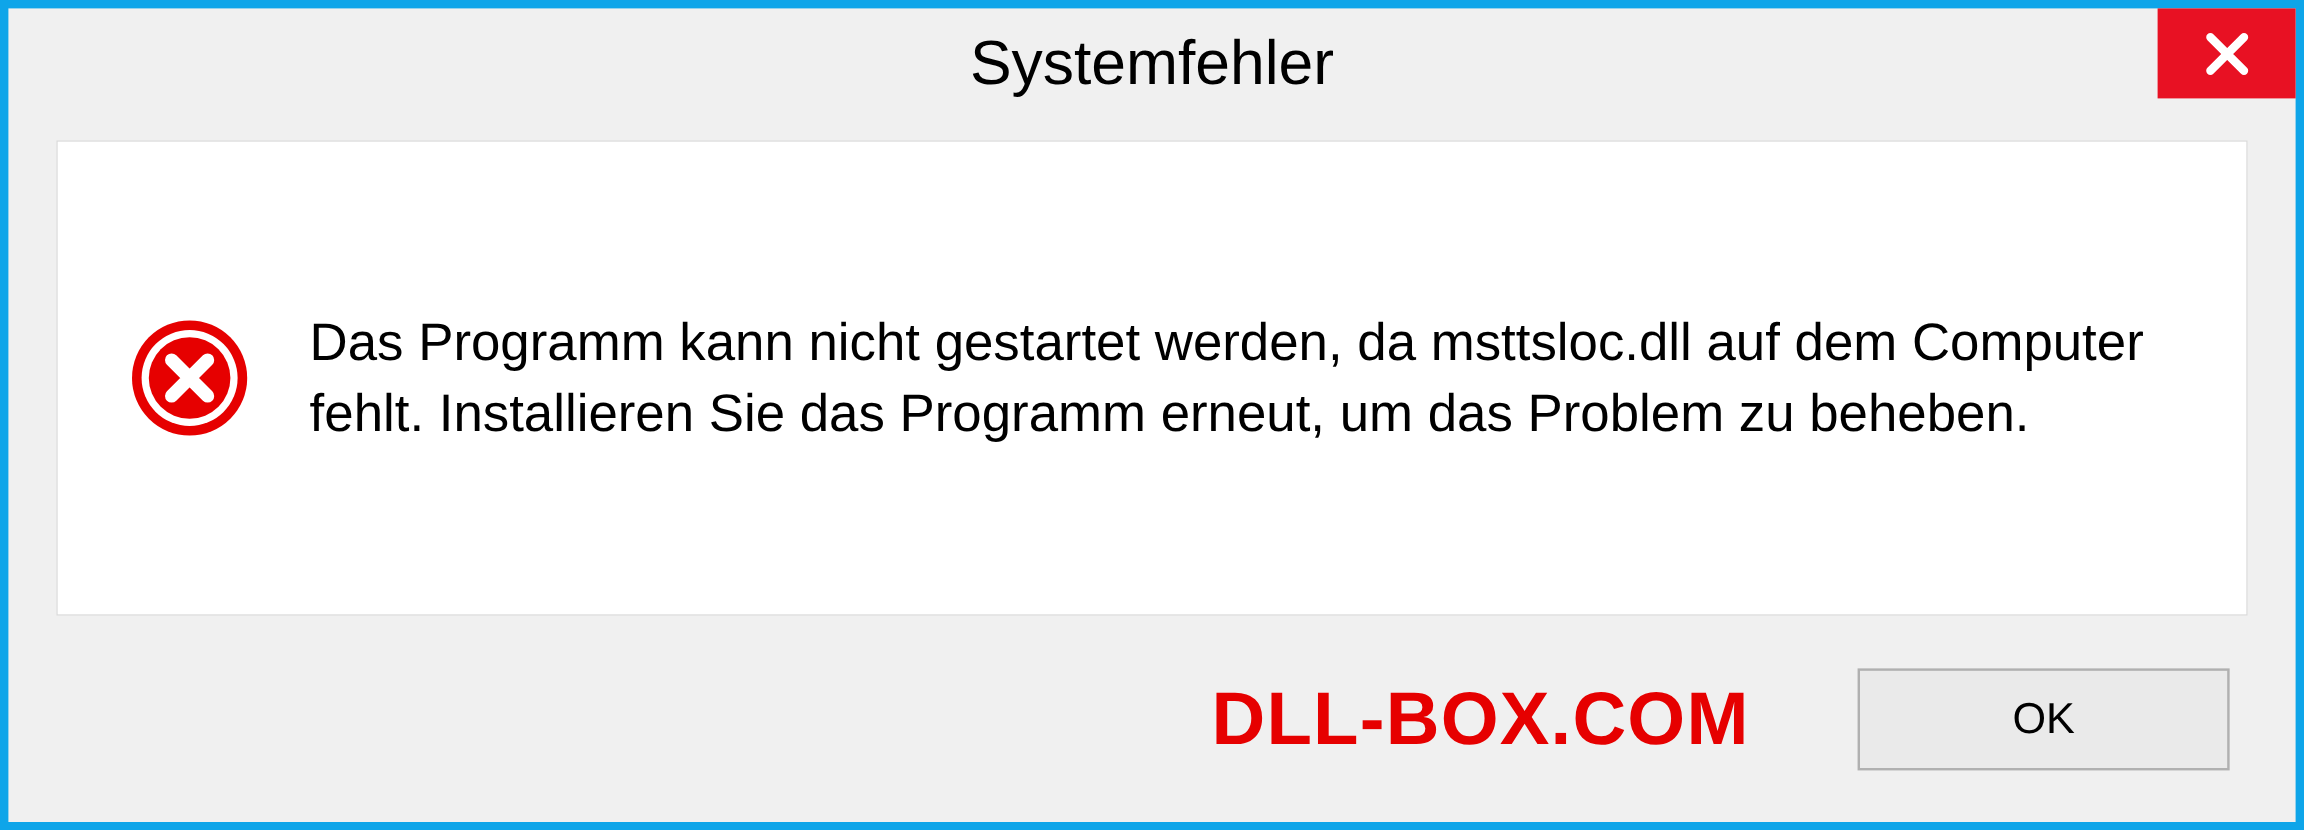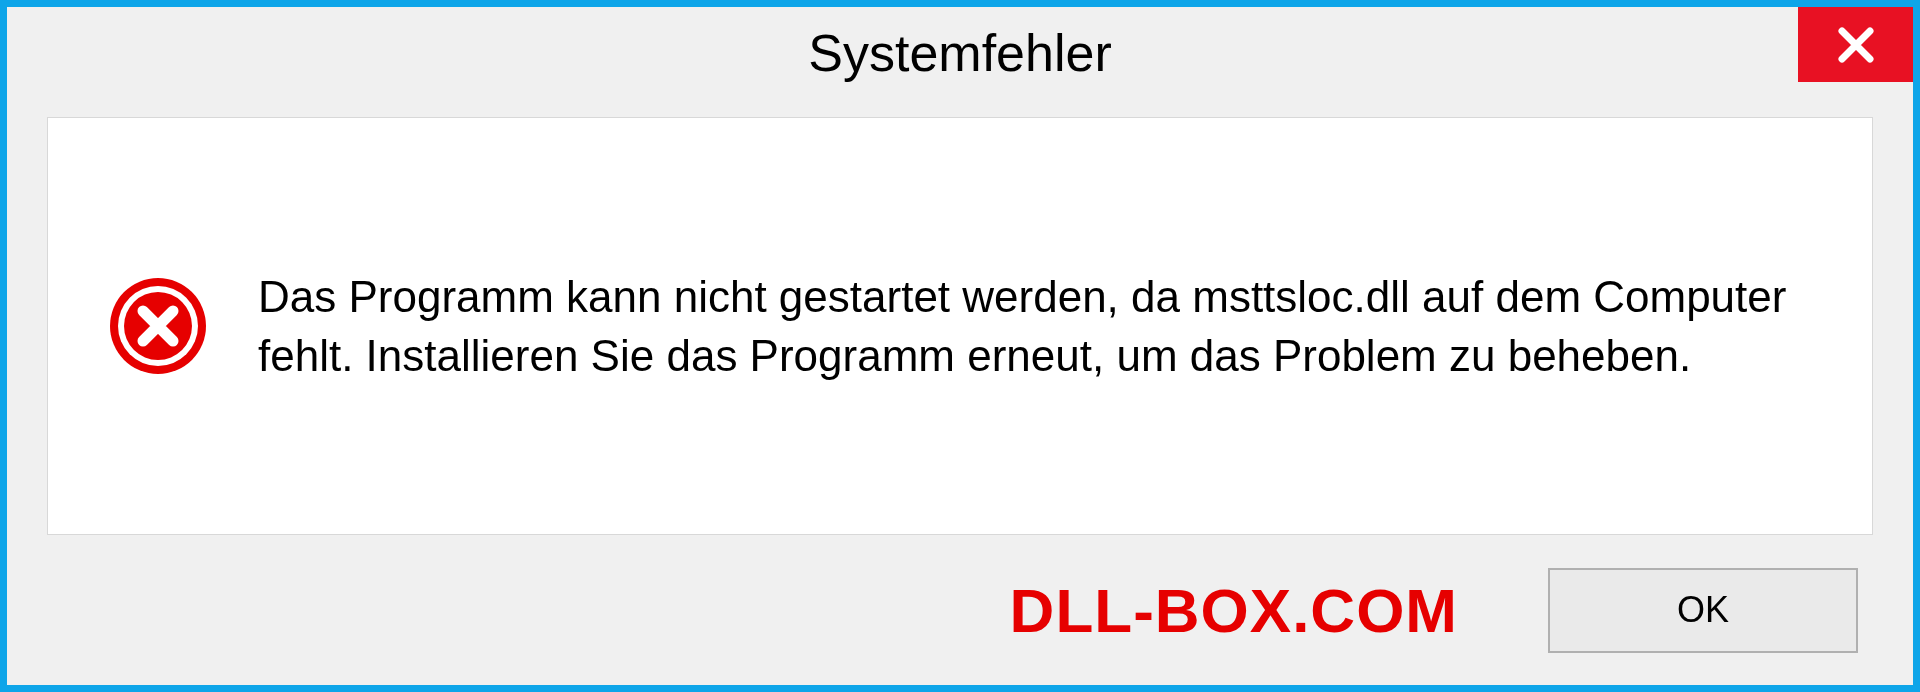--- a/index.html
+++ b/index.html
@@ -71,21 +71,21 @@
       width: 100%;
       height: 100%;
     }
     .message {
       font-size: 44px;
       color: #000;
       line-height: 1.35;
       font-weight: 400;
     }
     .footer {
-      height: 150px;
+      height: 172px;
       display: flex;
       align-items: center;
       justify-content: flex-end;
       padding: 0 55px;
       gap: 90px;
     }
     .watermark {
       font-size: 62px;
       font-weight: 700;
       color: #e60000;

